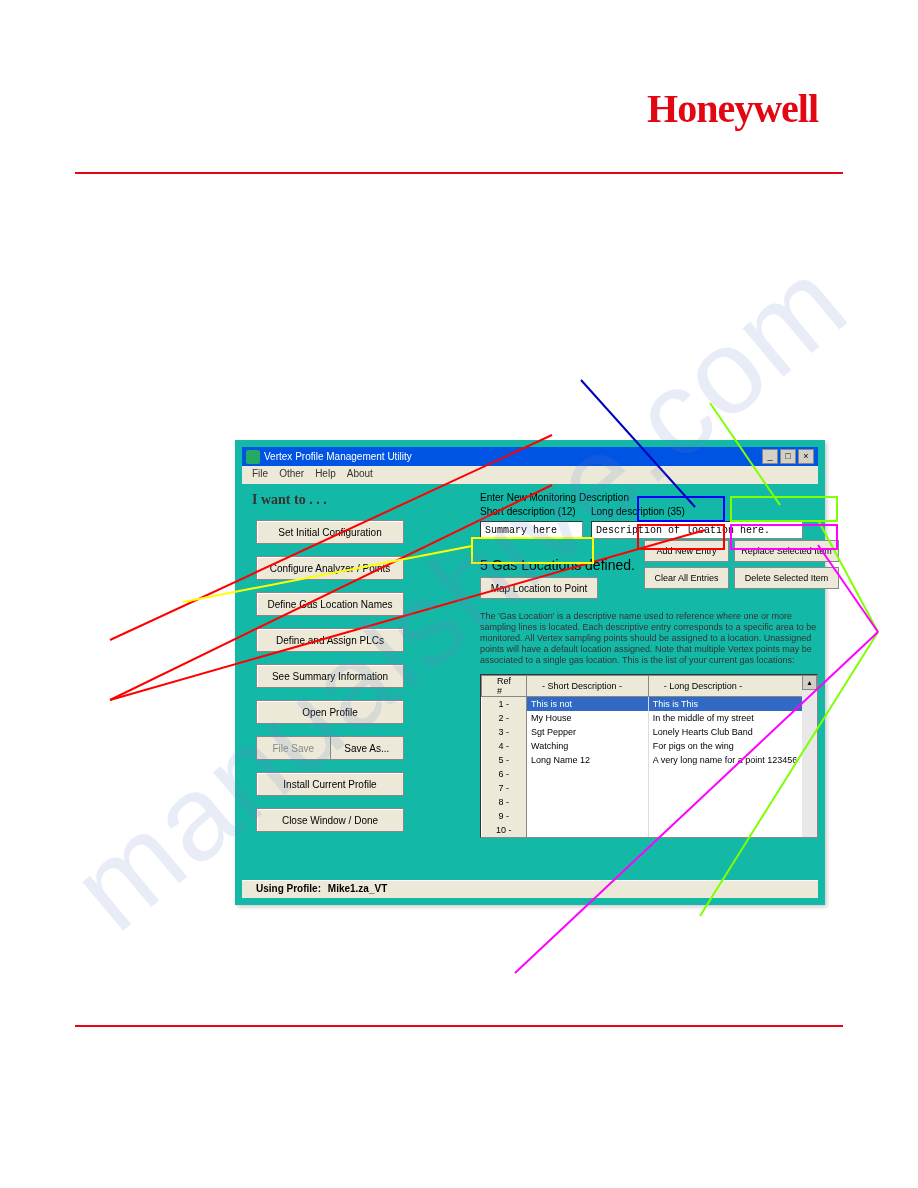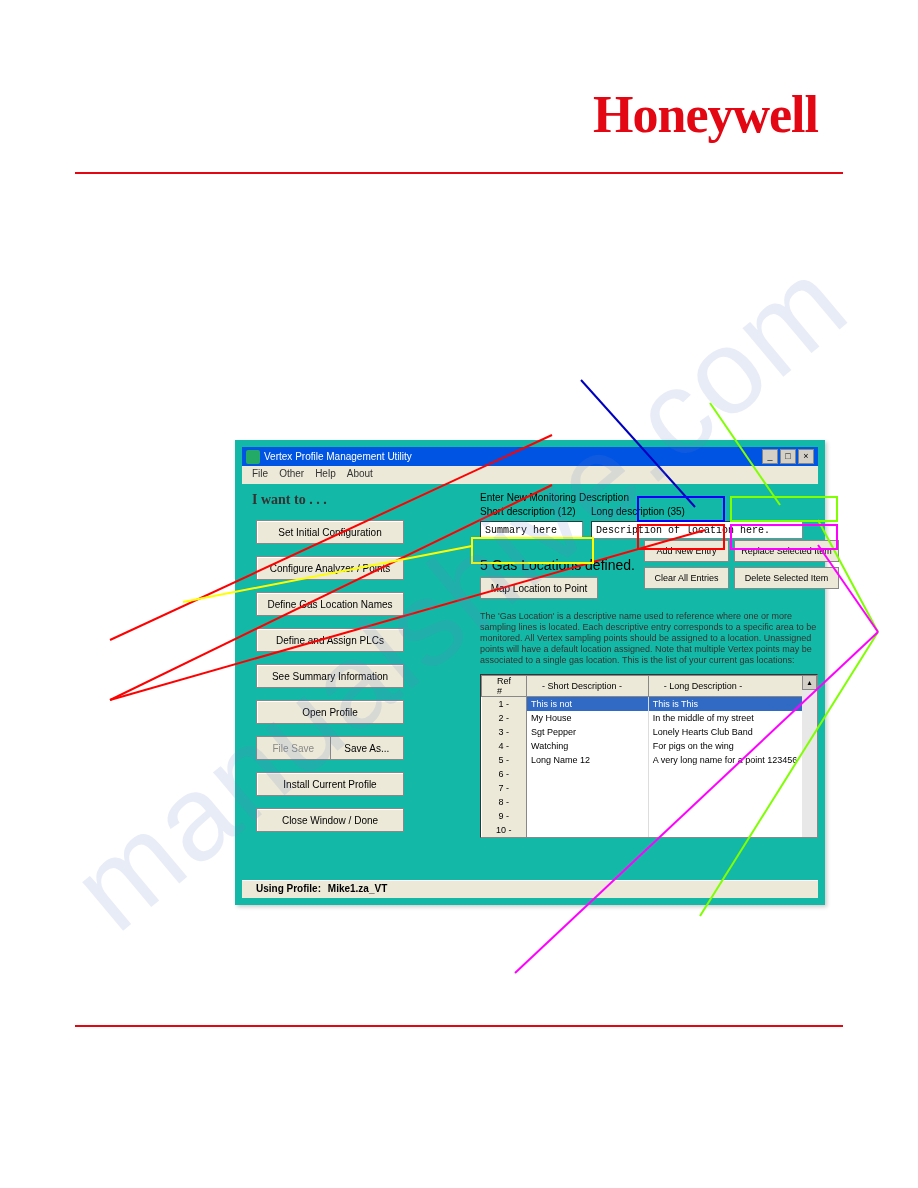--- a/index.html
+++ b/index.html
@@ -1,19 +1,19 @@
 <!DOCTYPE html>
 <html><head>
 <meta charset="utf-8">
 <style>
 * { box-sizing: border-box; margin: 0; padding: 0; }
 body { width: 918px; height: 1188px; background: #fff; font-family: Arial, sans-serif; position: relative; overflow: hidden; }
 
 .page-header { position: absolute; top: 0; left: 0; right: 0; height: 200px; }
-.logo { position: absolute; top: 85px; right: 100px; font-family: Georgia, 'Times New Roman', serif; font-size: 52px; font-weight: bold; color: #e30613; letter-spacing: -1px; }
+.logo { position: absolute; top: 85px; right: 100px; font-family: Georgia, 'Times New Roman', serif; font-size: 40px; font-weight: bold; color: #e30613; letter-spacing: -1px; }
 .red-hr { position: absolute; left: 75px; right: 75px; height: 2px; background: #e30613; }
 .red-hr.top { top: 172px; }
 .red-hr.bottom { top: 1025px; }
 
 .watermark { position: absolute; top: 50%; left: 50%; transform: translate(-50%, -50%) rotate(-40deg); font-size: 120px; color: rgba(100, 130, 200, 0.15); font-weight: 300; pointer-events: none; z-index: 50; letter-spacing: 2px; }
 
 
 .app-window { position: absolute; top: 440px; left: 235px; width: 590px; height: 465px; background: #14b8a6; border: 7px solid #14b8a6; box-shadow: 2px 2px 4px rgba(0,0,0,0.2); z-index: 10; }
 .titlebar { height: 19px; background: linear-gradient(to bottom, #0054e3, #0054e3); color: #fff; display: flex; align-items: center; padding: 0 4px; font-size: 10px; }
 .titlebar-icon { width: 14px; height: 14px; background: #2a6; margin-right: 4px; border-radius: 2px; }

